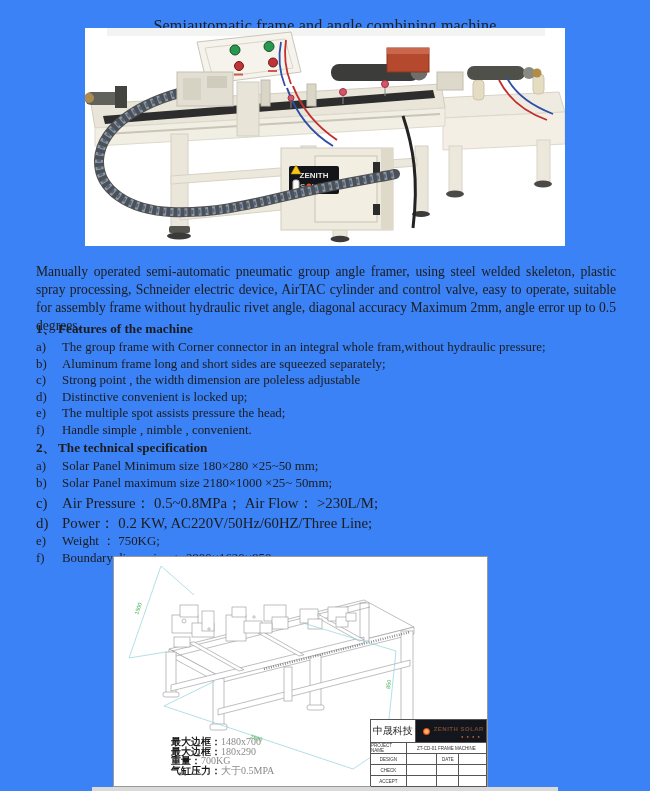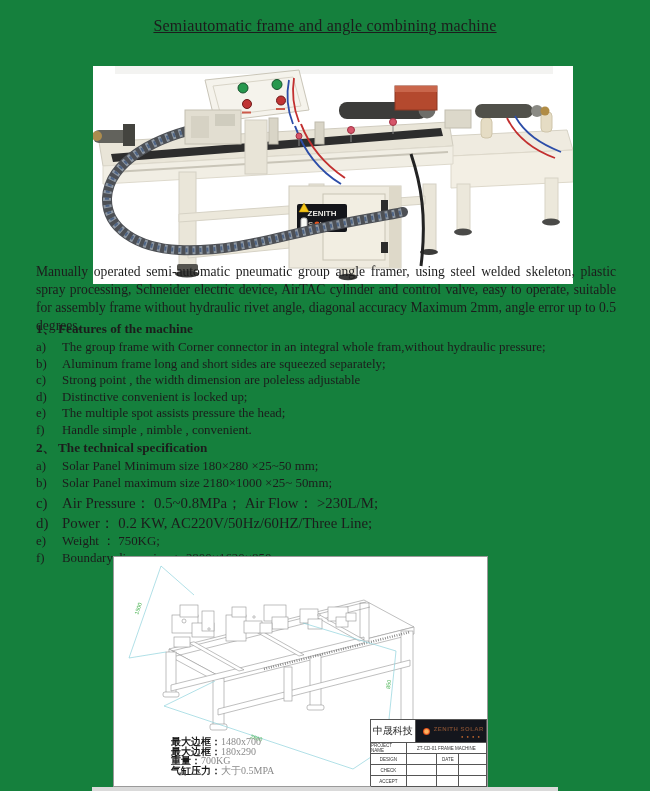--- a/index.html
+++ b/index.html
@@ -1,30 +1,30 @@
 <!DOCTYPE html>
 <html><head>
 <meta charset="utf-8">
 <style>
   html,body{margin:0;padding:0;}
   .page{
     position:relative;
     width:650px;height:791px;
-    background:#15803d;
+    background:#3b82f6;
     font-family:"Liberation Serif", serif;
     color:#1c1c1c;
     overflow:hidden;
   }
   .doc-title{
     position:absolute;top:6px;left:0;width:650px;
     text-align:center;font-size:16px;font-weight:normal;
     text-decoration:underline;
     letter-spacing:0.2px;
   }
-  .photo-wrap{position:absolute;left:93px;top:28px;width:480px;height:218px;margin-top:38px;}
+  .photo-wrap{position:absolute;left:85px;top:28px;width:480px;height:218px;}
   .intro{
     position:absolute;left:36px;top:249px;width:580px;
     font-size:13.6px;line-height:18.2px;text-align:justify;
   }
   .section{position:absolute;left:36px;width:580px;}
   .sec-features{top:320px;}
   .sec-specs{top:439px;}
   .sec-head{font-size:13.2px;font-weight:bold;line-height:17px;}
   .sec-head .sec-num{display:inline-block;width:22px;}
   .list{margin-top:2px;}

